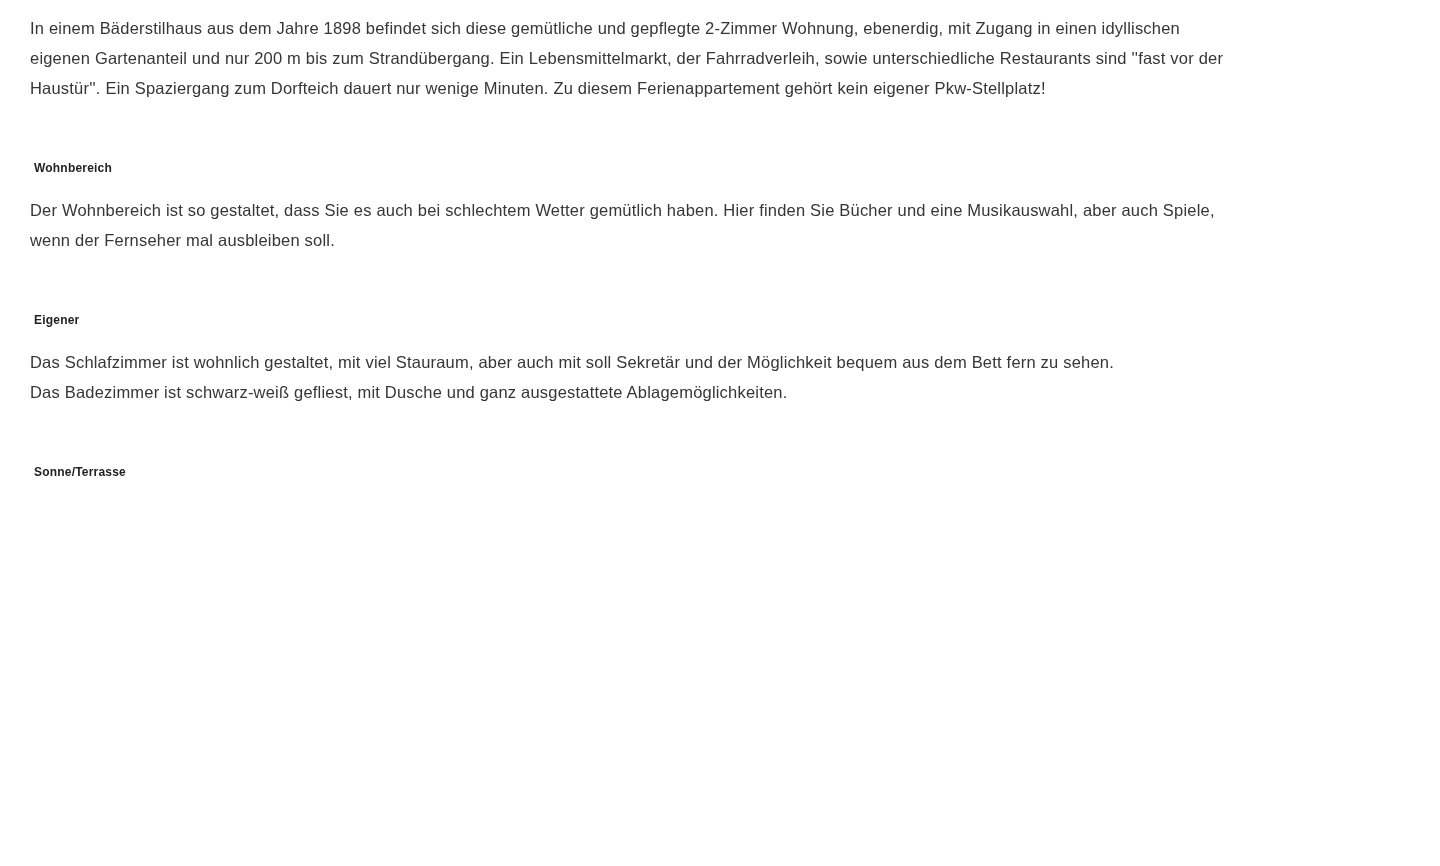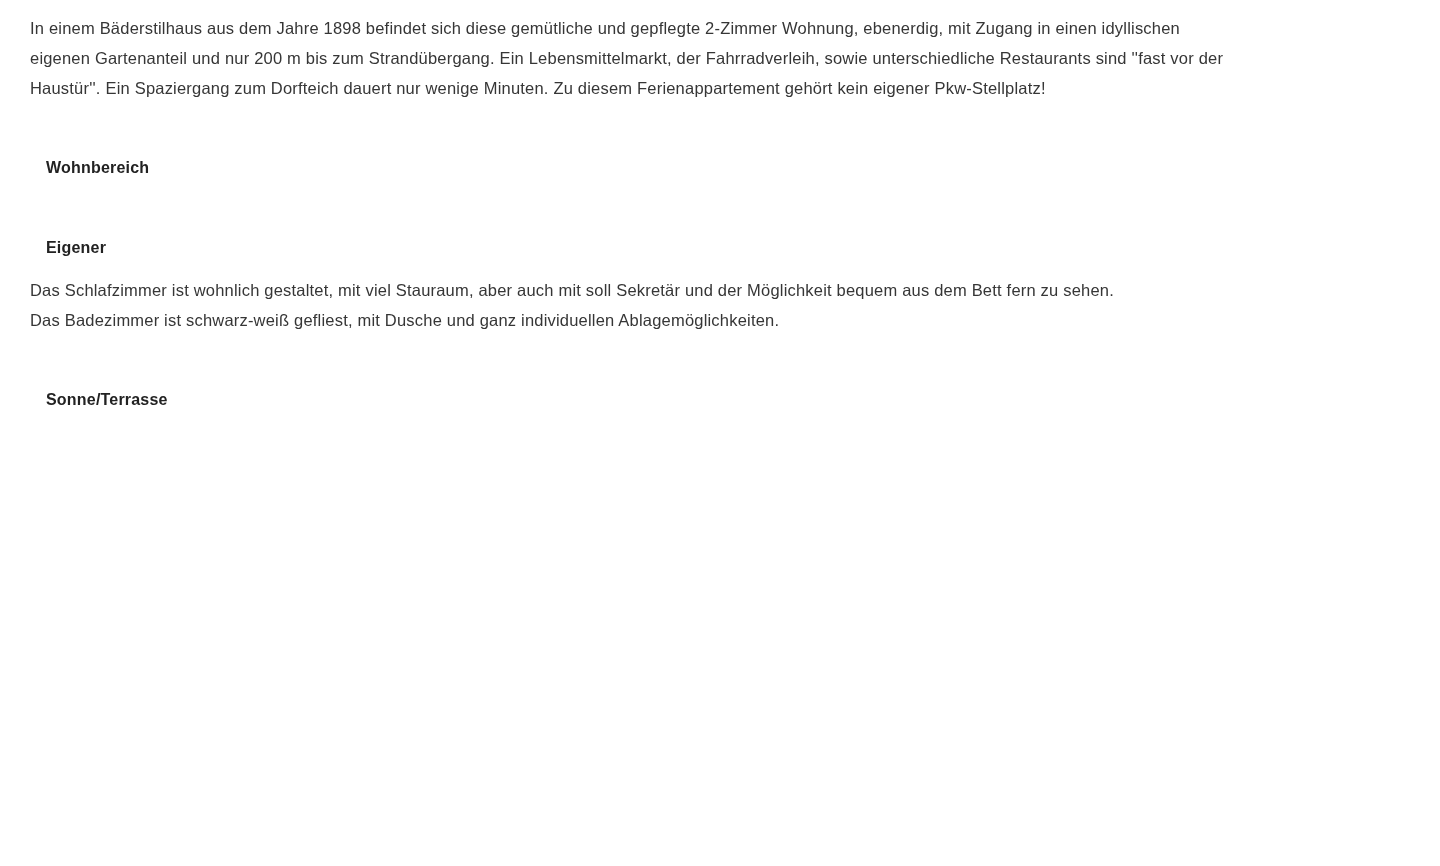--- a/index.html
+++ b/index.html
@@ -19,48 +19,50 @@
   }
   .body-text {
     margin: 0;
     font-size: 16.5px;
     line-height: 30px;
     letter-spacing: 0.2px;
     color: #363636;
     white-space: pre-line;
   }
   .section-heading {
-    margin: 50px 0 12px 16px;
-    font-size: 16px;
+    margin: 50px 0 12px 4px;
+    font-size: 12px;
     line-height: 30px;
     font-weight: 700;
     letter-spacing: 0.2px;
     color: #222222;
   }
 </style>
 </head>
 <body>
 
 <main class="page">
 
   <p class="body-text">In einem Bäderstilhaus aus dem Jahre 1898 befindet sich diese gemütliche und gepflegte 2-Zimmer Wohnung, ebenerdig, mit Zugang in einen idyllischen
 eigenen Gartenanteil und nur 200 m bis zum Strandübergang. Ein Lebensmittelmarkt, der Fahrradverleih, sowie unterschiedliche Restaurants sind ''fast vor der
 Haustür''. Ein Spaziergang zum Dorfteich dauert nur wenige Minuten. Zu diesem Ferienappartement gehört kein eigener Pkw-Stellplatz!</p>
 
   <section>
     <h2 class="section-heading">Wohnbereich</h2>
+    <p class="body-text">Der Wohnbereich ist so gestaltet, dass Sie es auch bei schlechtem Wetter gemütlich haben. Hier finden Sie Bücher und eine Musikauswahl, aber auch Spiele,
+wenn der Fernseher mal ausbleiben soll.</p>
   </section>
 
 
   <section>
     <h2 class="section-heading">Eigener</h2>
     <p class="body-text">Das Schlafzimmer ist wohnlich gestaltet, mit viel Stauraum, aber auch mit soll Sekretär und der Möglichkeit bequem aus dem Bett fern zu sehen.</p>
   </section>
 
   <section>
-    <p class="body-text">Das Badezimmer ist schwarz-weiß gefliest, mit Dusche und ganz individuellen Ablagemöglichkeiten.</p>
+    <p class="body-text">Das Badezimmer ist schwarz-weiß gefliest, mit Dusche und ganz ausgestattete Ablagemöglichkeiten.</p>
   </section>
 
   <section>
     <h2 class="section-heading">Sonne/Terrasse</h2>
   </section>
 
 </main>
 
 </body></html>

